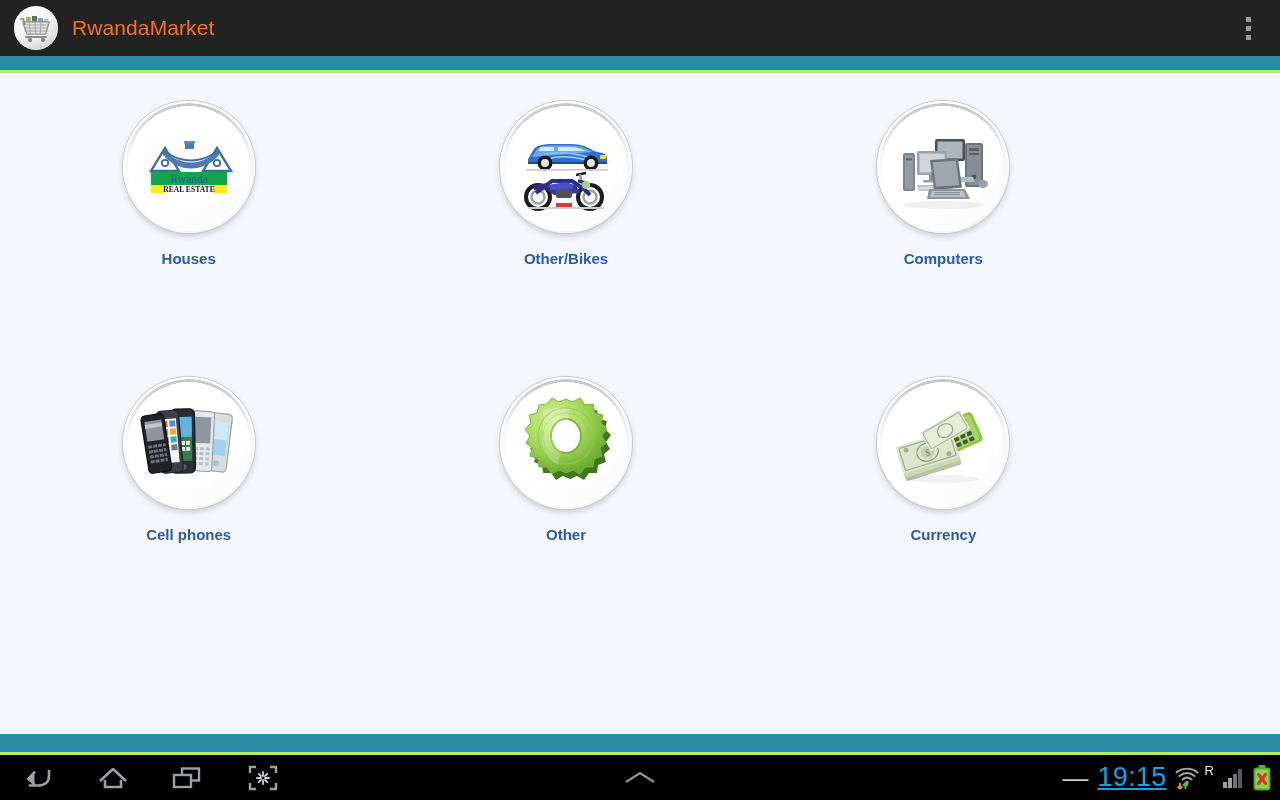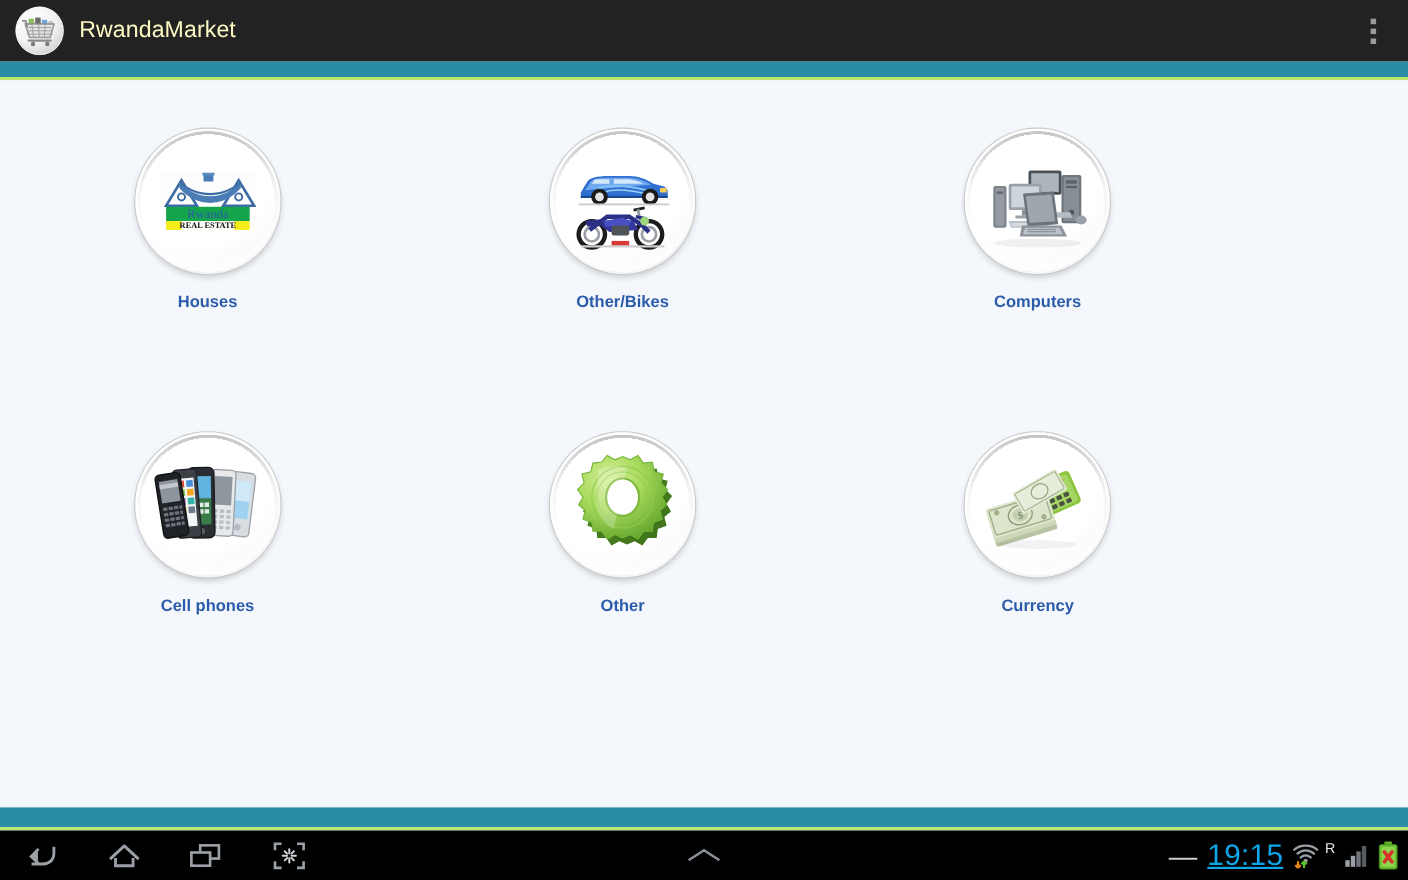--- a/index.html
+++ b/index.html
@@ -36,21 +36,21 @@
     width: 44px; height: 44px;
     border-radius: 50%;
     background: radial-gradient(circle at 38% 32%, #ffffff 0%, #f2f2f2 55%, #d8d8d8 100%);
     position: relative;
     flex: 0 0 auto;
     overflow: hidden;
     box-shadow: inset 0 0 0 1px rgba(255,255,255,0.35);
   }
   .app-logo svg { position: absolute; left: 0; top: 0; }
   .app-title {
-    color: #fef9c3;
+    color: #f97316;
     font-size: 21px;
     margin-left: 14px;
     letter-spacing: 0.1px;
     white-space: nowrap;
   }
   .titlebar-spacer { flex: 1 1 auto; }
   .overflow-menu {
     width: 44px; height: 48px;
     display: flex;
     flex-direction: column;
@@ -84,21 +84,21 @@
     position: absolute;
     left: 0; top: 73px;
     width: 1280px;
     height: 661px;
     background: #f4f7fb;
   }
   .grid {
     position: absolute;
     left: 0; top: 0;
     width: 1132px;
-    padding-top: 44px;
+    padding-top: 28px;
     box-sizing: border-box;
     display: grid;
     grid-template-columns: repeat(3, 1fr);
     grid-template-rows: 276px 276px;
     justify-items: center;
   }
   .cat {
     width: 200px;
     display: flex;
     flex-direction: column;

